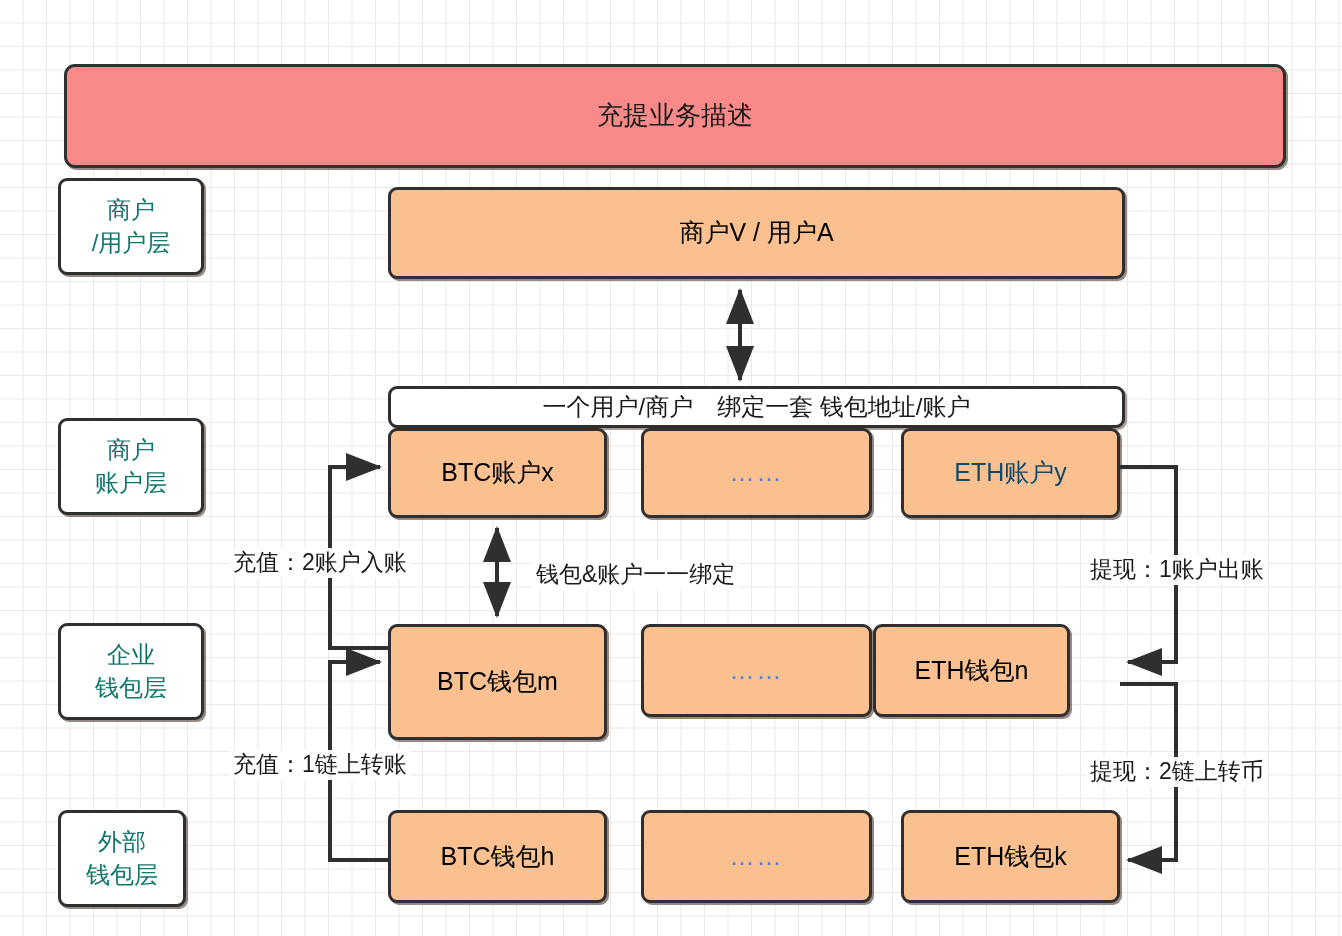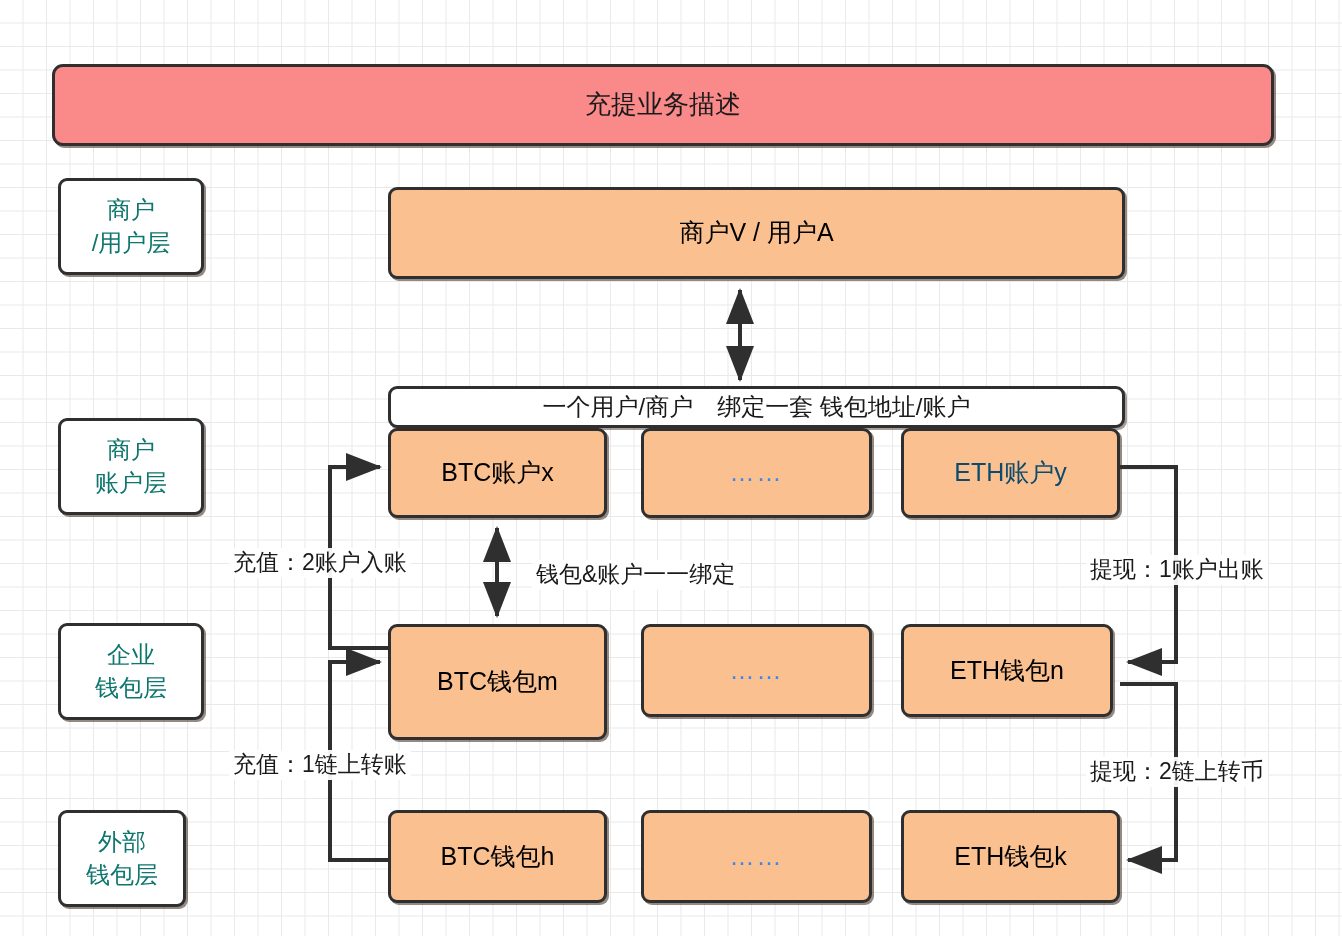--- a/index.html
+++ b/index.html
@@ -86,21 +86,21 @@
     height: 936px;
     pointer-events: none;
   }
   #wires path, #wires line { stroke: #2f2f2f; stroke-width: 4; fill: none; }
 </style>
 </head>
 <body>
 
 <div id="canvas">
 
-  <div class="box title-bar" style="left:52px; top:64px; width:1222px; height:82px;">
+  <div class="box title-bar" style="left:64px; top:64px; width:1222px; height:104px;">
     <span>充提业务描述</span>
   </div>
 
   <div class="box layer-tag" style="left:58px; top:178px; width:146px; height:97px;">
     <span>商户
 /用户层</span>
   </div>
 
   <div class="box layer-tag" style="left:58px; top:418px; width:146px; height:97px;">
     <span>商户
@@ -134,21 +134,21 @@
   <div class="box orange" style="left:901px; top:428px; width:219px; height:90px;">
     <span class="txt-black">ETH账户y</span>
   </div>
 
   <div class="box orange" style="left:388px; top:624px; width:219px; height:116px;">
     <span class="txt-blue">BTC钱包m</span>
   </div>
   <div class="box orange" style="left:641px; top:624px; width:231px; height:93px;">
     <span class="dots">……</span>
   </div>
-  <div class="box orange" style="left:901px; top:624px; width:212px; height:93px;">
+  <div class="box orange" style="left:873px; top:624px; width:197px; height:93px;">
     <span class="txt-blue">ETH钱包n</span>
   </div>
 
   <div class="box orange" style="left:388px; top:810px; width:219px; height:93px;">
     <span class="txt-blue">BTC钱包h</span>
   </div>
   <div class="box orange" style="left:641px; top:810px; width:231px; height:93px;">
     <span class="dots">……</span>
   </div>
   <div class="box orange" style="left:901px; top:810px; width:219px; height:93px;">

